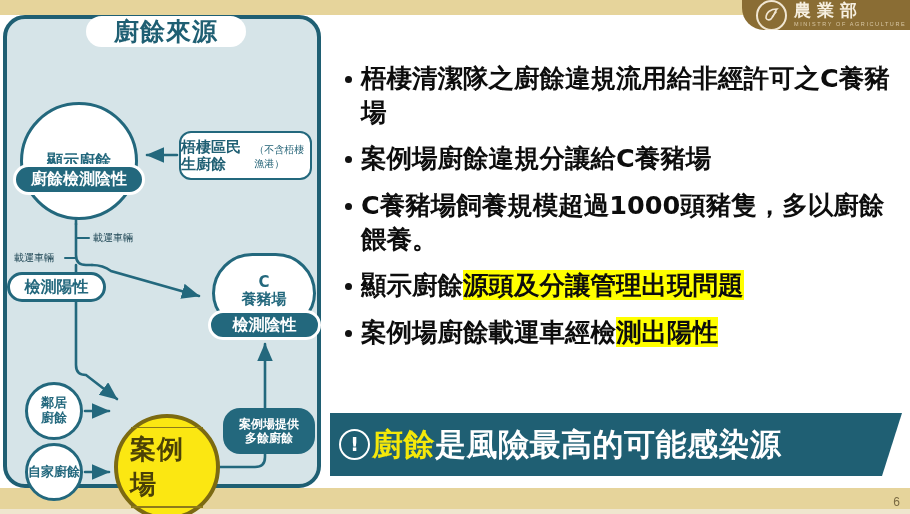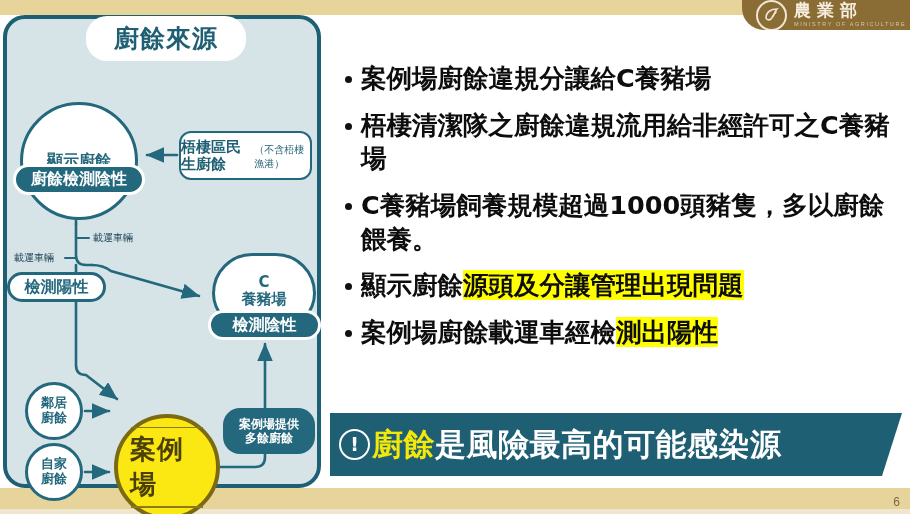--- a/index.html
+++ b/index.html
@@ -54,21 +54,21 @@
 
   
   .panel{
     position:absolute;left:3px;top:15px;width:318px;height:473px;
     background:#d6e4e8;
     border:4px solid #1f5f73;
     border-radius:22px;
     box-sizing:border-box;
   }
   .panel-title{
-    position:absolute;left:79px;top:-3px;width:160px;height:45px;
+    position:absolute;left:79px;top:-3px;width:160px;height:31px;
     background:#ffffff;border-radius:21px;
     display:flex;align-items:center;justify-content:center;
     color:#1f5f73;font-size:25px;font-weight:bold;letter-spacing:1px;
     font-family:"DejaVu Sans","Liberation Sans",sans-serif;
   }
 
   .svg-layer{position:absolute;left:0;top:0;width:318px;height:473px;}
 
   
   .node{position:absolute;box-sizing:border-box;}
@@ -269,21 +269,21 @@
     </div>
 
     <div class="node circ-wh" id="n-neigh">
       <span style="display:flex;flex-direction:column;line-height:1.15;">
         <span>鄰居</span>
         <span>廚餘</span>
       </span>
     </div>
 
     <div class="node circ-wh" id="n-self">
-      <span style="display:flex;flex-direction:column;line-height:1.15;">
+      <span style="display:flex;flex-direction:row;line-height:1.15;">
         <span>自家</span>
         <span>廚餘</span>
       </span>
     </div>
 
     <div class="node pill-dark" id="n-extra">
       <span>案例場提供</span>
       <span>多餘廚餘</span>
     </div>
 
@@ -292,26 +292,26 @@
       <div class="case-txt">案例場</div>
       <div class="case-rule"></div>
     </div>
 
   </div>
 
   <div class="bullets">
 
     <div class="bullet">
       <span class="dot"></span>
+      <span class="btxt"><span>梧棲清潔隊之廚餘違規流用給非經許可之C養豬場</span></span>
+    </div>
+
+    <div class="bullet">
+      <span class="dot"></span>
       <span class="btxt"><span>案例場廚餘違規分讓給C養豬場</span></span>
-    </div>
-
-    <div class="bullet">
-      <span class="dot"></span>
-      <span class="btxt"><span>梧棲清潔隊之廚餘違規流用給非經許可之C養豬場</span></span>
     </div>
 
     <div class="bullet">
       <span class="dot"></span>
       <span class="btxt"><span>C養豬場飼養規模超過1000頭豬隻，多以廚餘餵養。</span></span>
     </div>
 
     <div class="bullet">
       <span class="dot"></span>
       <span class="btxt"><span>顯示廚餘</span><span class="hl">源頭及分讓管理出現問題</span></span>

